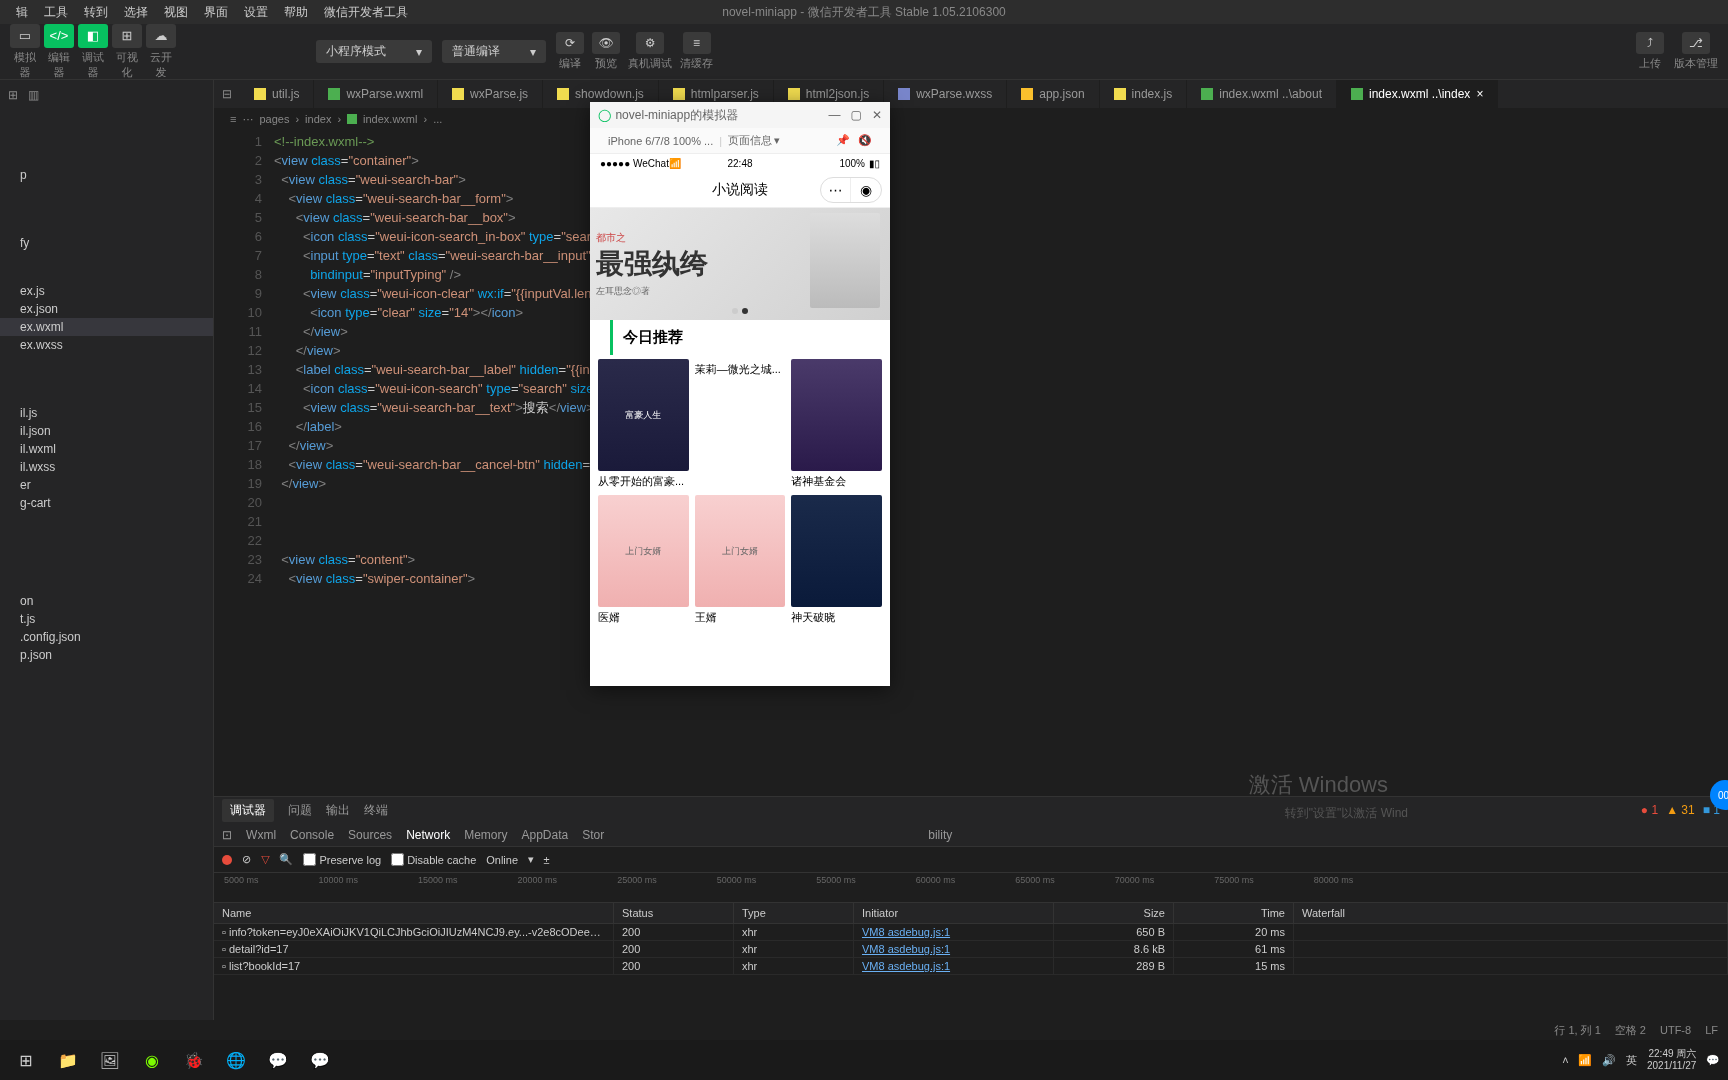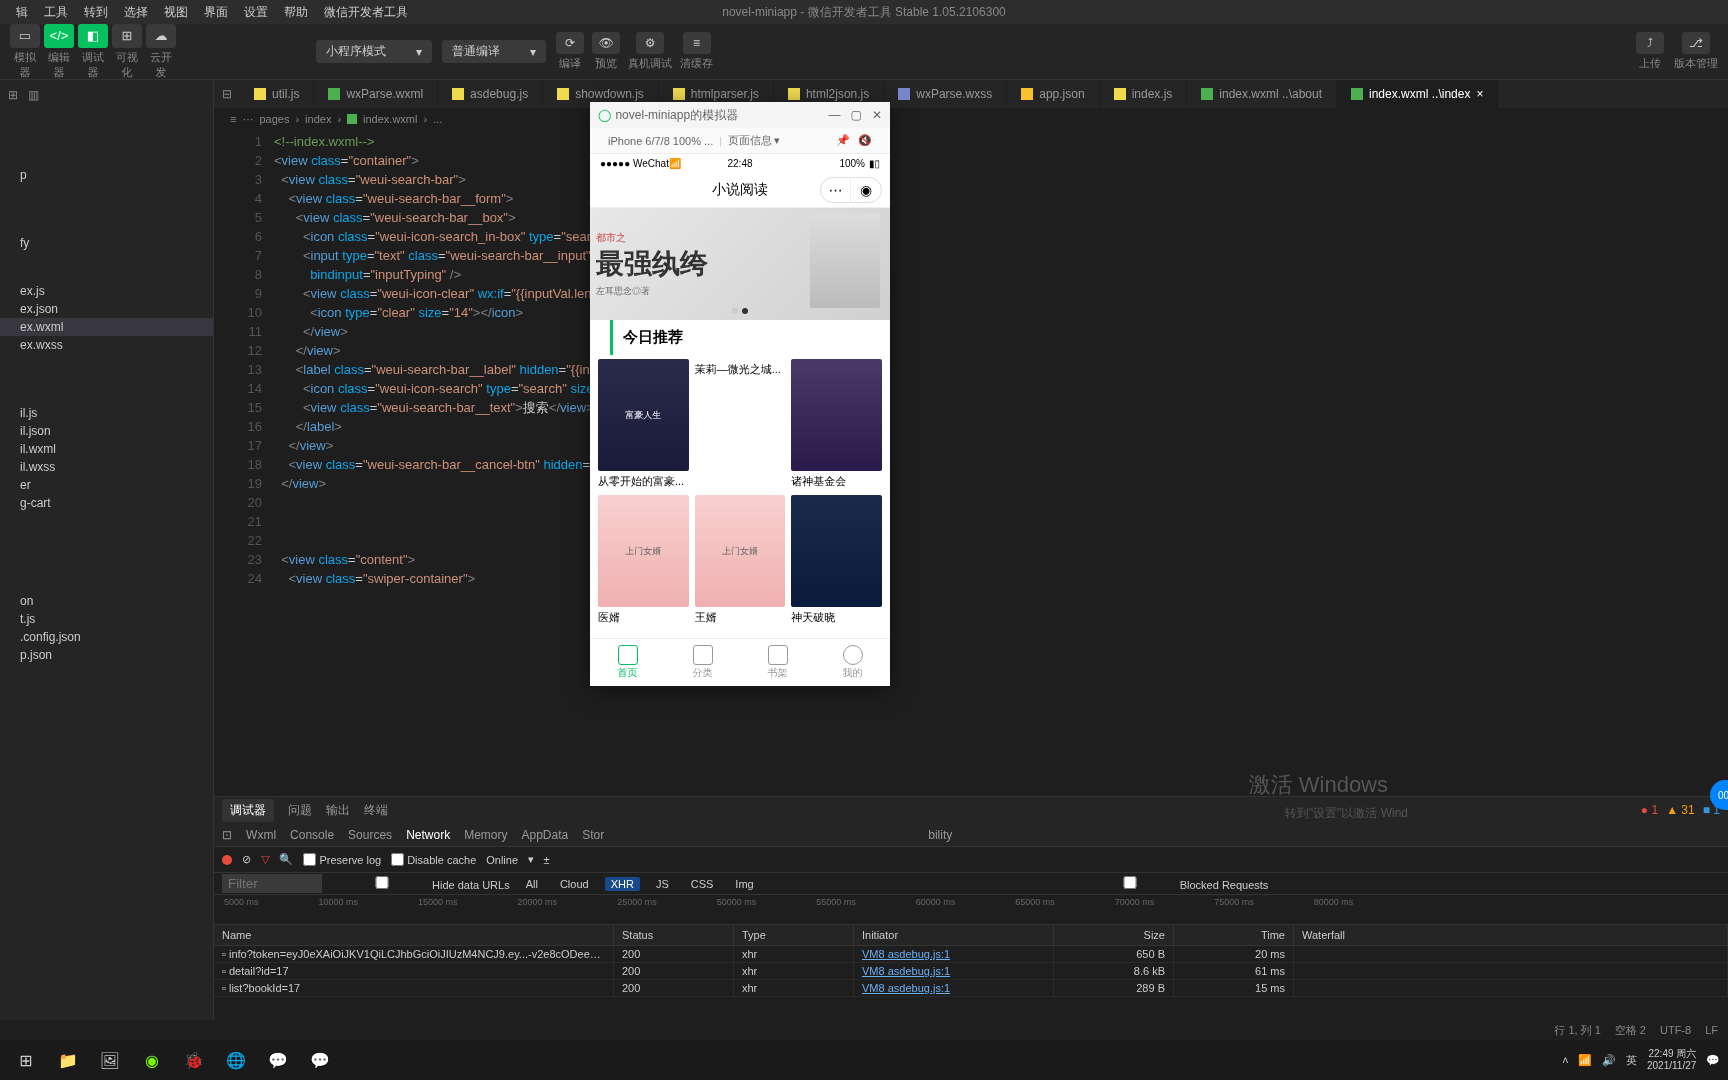--- a/index.html
+++ b/index.html
@@ -254,21 +254,21 @@
       <div class="tab">
           <span class="icon-sq icon-js"></span>
           <span>util.js</span>
         </div>
       <div class="tab">
           <span class="icon-sq icon-wxml"></span>
           <span>wxParse.wxml</span>
         </div>
       <div class="tab">
           <span class="icon-sq icon-js"></span>
-          <span>asdebug.js</span>
+          <span>wxParse.js</span>
         </div>
       <div class="tab">
           <span class="icon-sq icon-js"></span>
           <span>showdown.js</span>
         </div>
       <div class="tab">
           <span class="icon-sq icon-js"></span>
           <span>htmlparser.js</span>
         </div>
       <div class="tab">
@@ -373,31 +373,20 @@
             <input type="checkbox" style="">
             <span>Preserve log</span>
           </label>
         <label class="chk">
             <input type="checkbox" style="">
             <span>Disable cache</span>
           </label>
         <span>Online</span>
           <span>▾</span>
         <span>±</span>
-      </div>
-      <div class="dt-filter-row">
-        <input placeholder="Filter" style="">
-        <label class="chk"><input type="checkbox" style=""><span>Hide data URLs</span></label>
-        <span class="pill">All</span>
-        <span class="pill">Cloud</span>
-        <span class="pill active">XHR</span>
-        <span class="pill">JS</span>
-        <span class="pill">CSS</span>
-        <span class="pill">Img</span>
-        <span style="margin-left:310px"><label class="chk"><input type="checkbox" style=""><span>Blocked Requests</span></label></span>
       </div>
       <div class="dt-timeline" id="timeline">
           <span>5000 ms</span>
           <span>10000 ms</span>
           <span>15000 ms</span>
           <span>20000 ms</span>
           <span>25000 ms</span>
           <span>50000 ms</span>
           <span>55000 ms</span>
           <span>60000 ms</span>
@@ -522,38 +511,20 @@
       <div class="book-item">
           <div class="book-cover c5">上门女婿</div>
           <div class="book-title">王婿</div>
         </div>
       <div class="book-item">
           <div class="book-cover c6"></div>
           <div class="book-title">神天破晓</div>
         </div>
     </div>
   </div>
-  <div class="sim-tabbar">
-    <div class="tabitem active">
-        <div class="tabicon"></div>
-        <span>首页</span>
-      </div>
-    <div class="tabitem">
-        <div class="tabicon"></div>
-        <span>分类</span>
-      </div>
-    <div class="tabitem">
-        <div class="tabicon"></div>
-        <span>书架</span>
-      </div>
-    <div class="tabitem">
-        <div class="tabicon" style="border-radius:50%"></div>
-        <span>我的</span>
-      </div>
-  </div>
 </div>
 
 <div class="watermark">激活 Windows</div>
 <div class="watermark2">转到"设置"以激活 Wind</div>
 
 <div class="bottom-status">
   <span>行 1, 列 1</span>
   <span>空格 2</span>
   <span>UTF-8</span>
   <span>LF</span>

